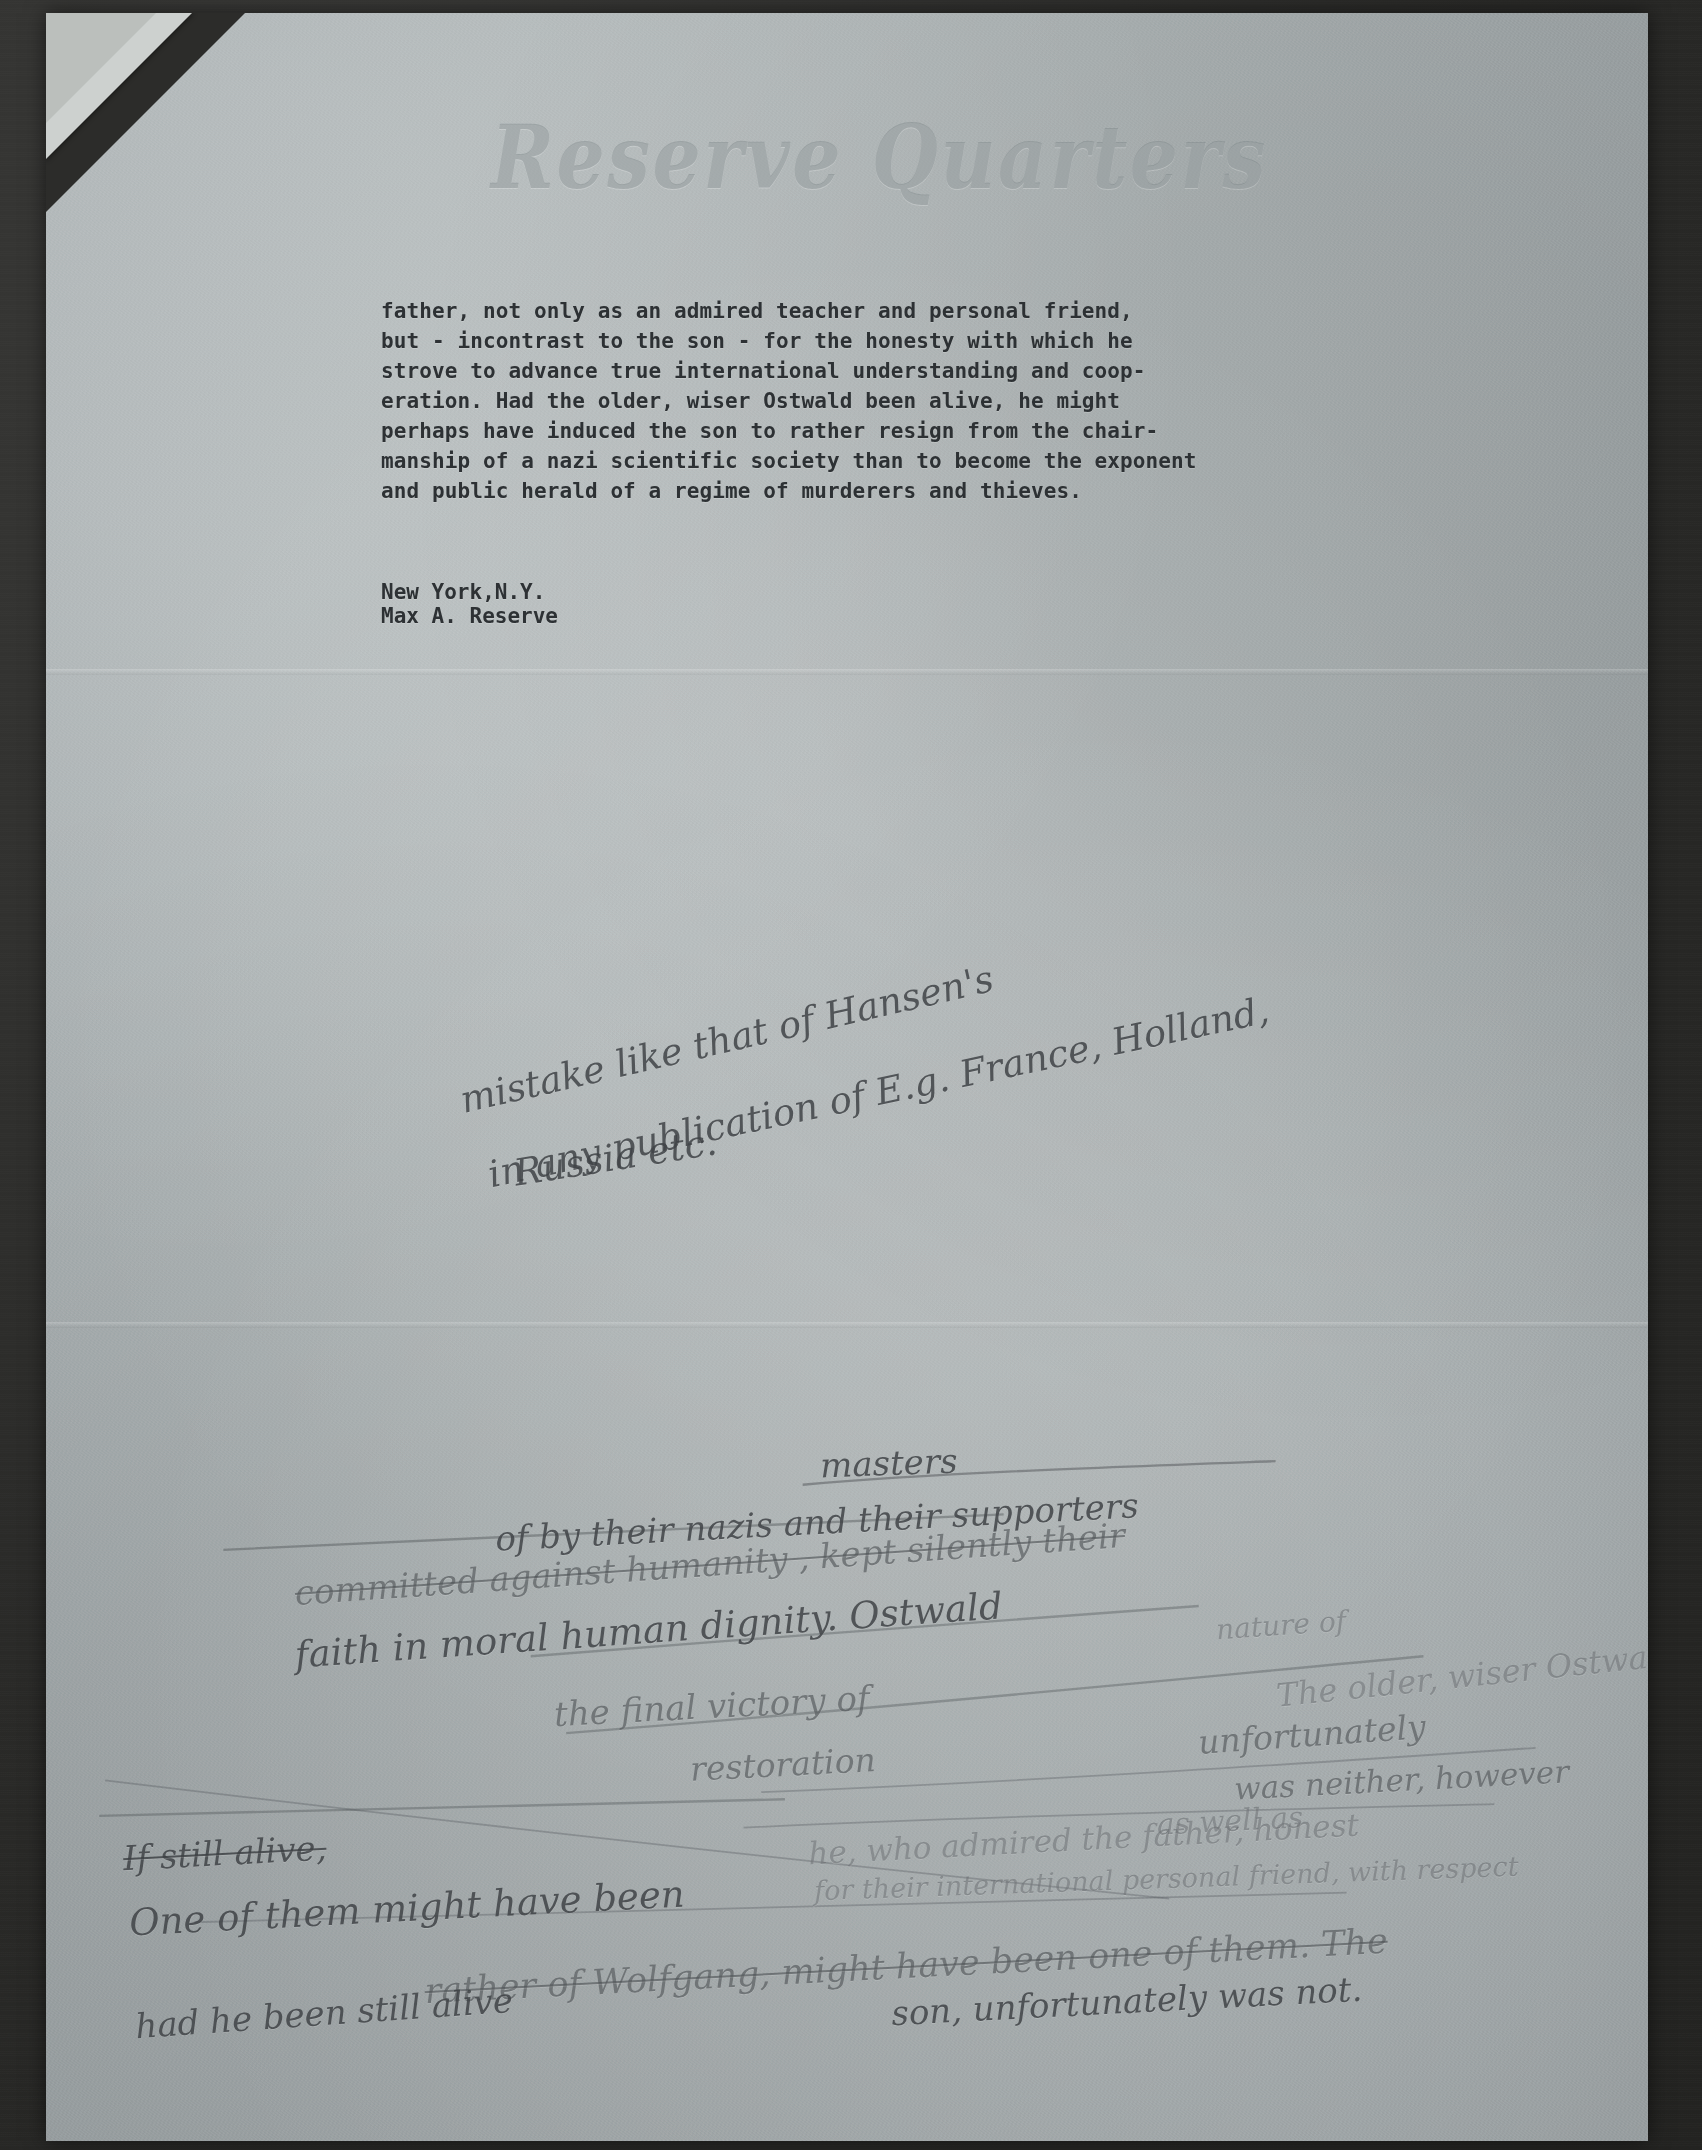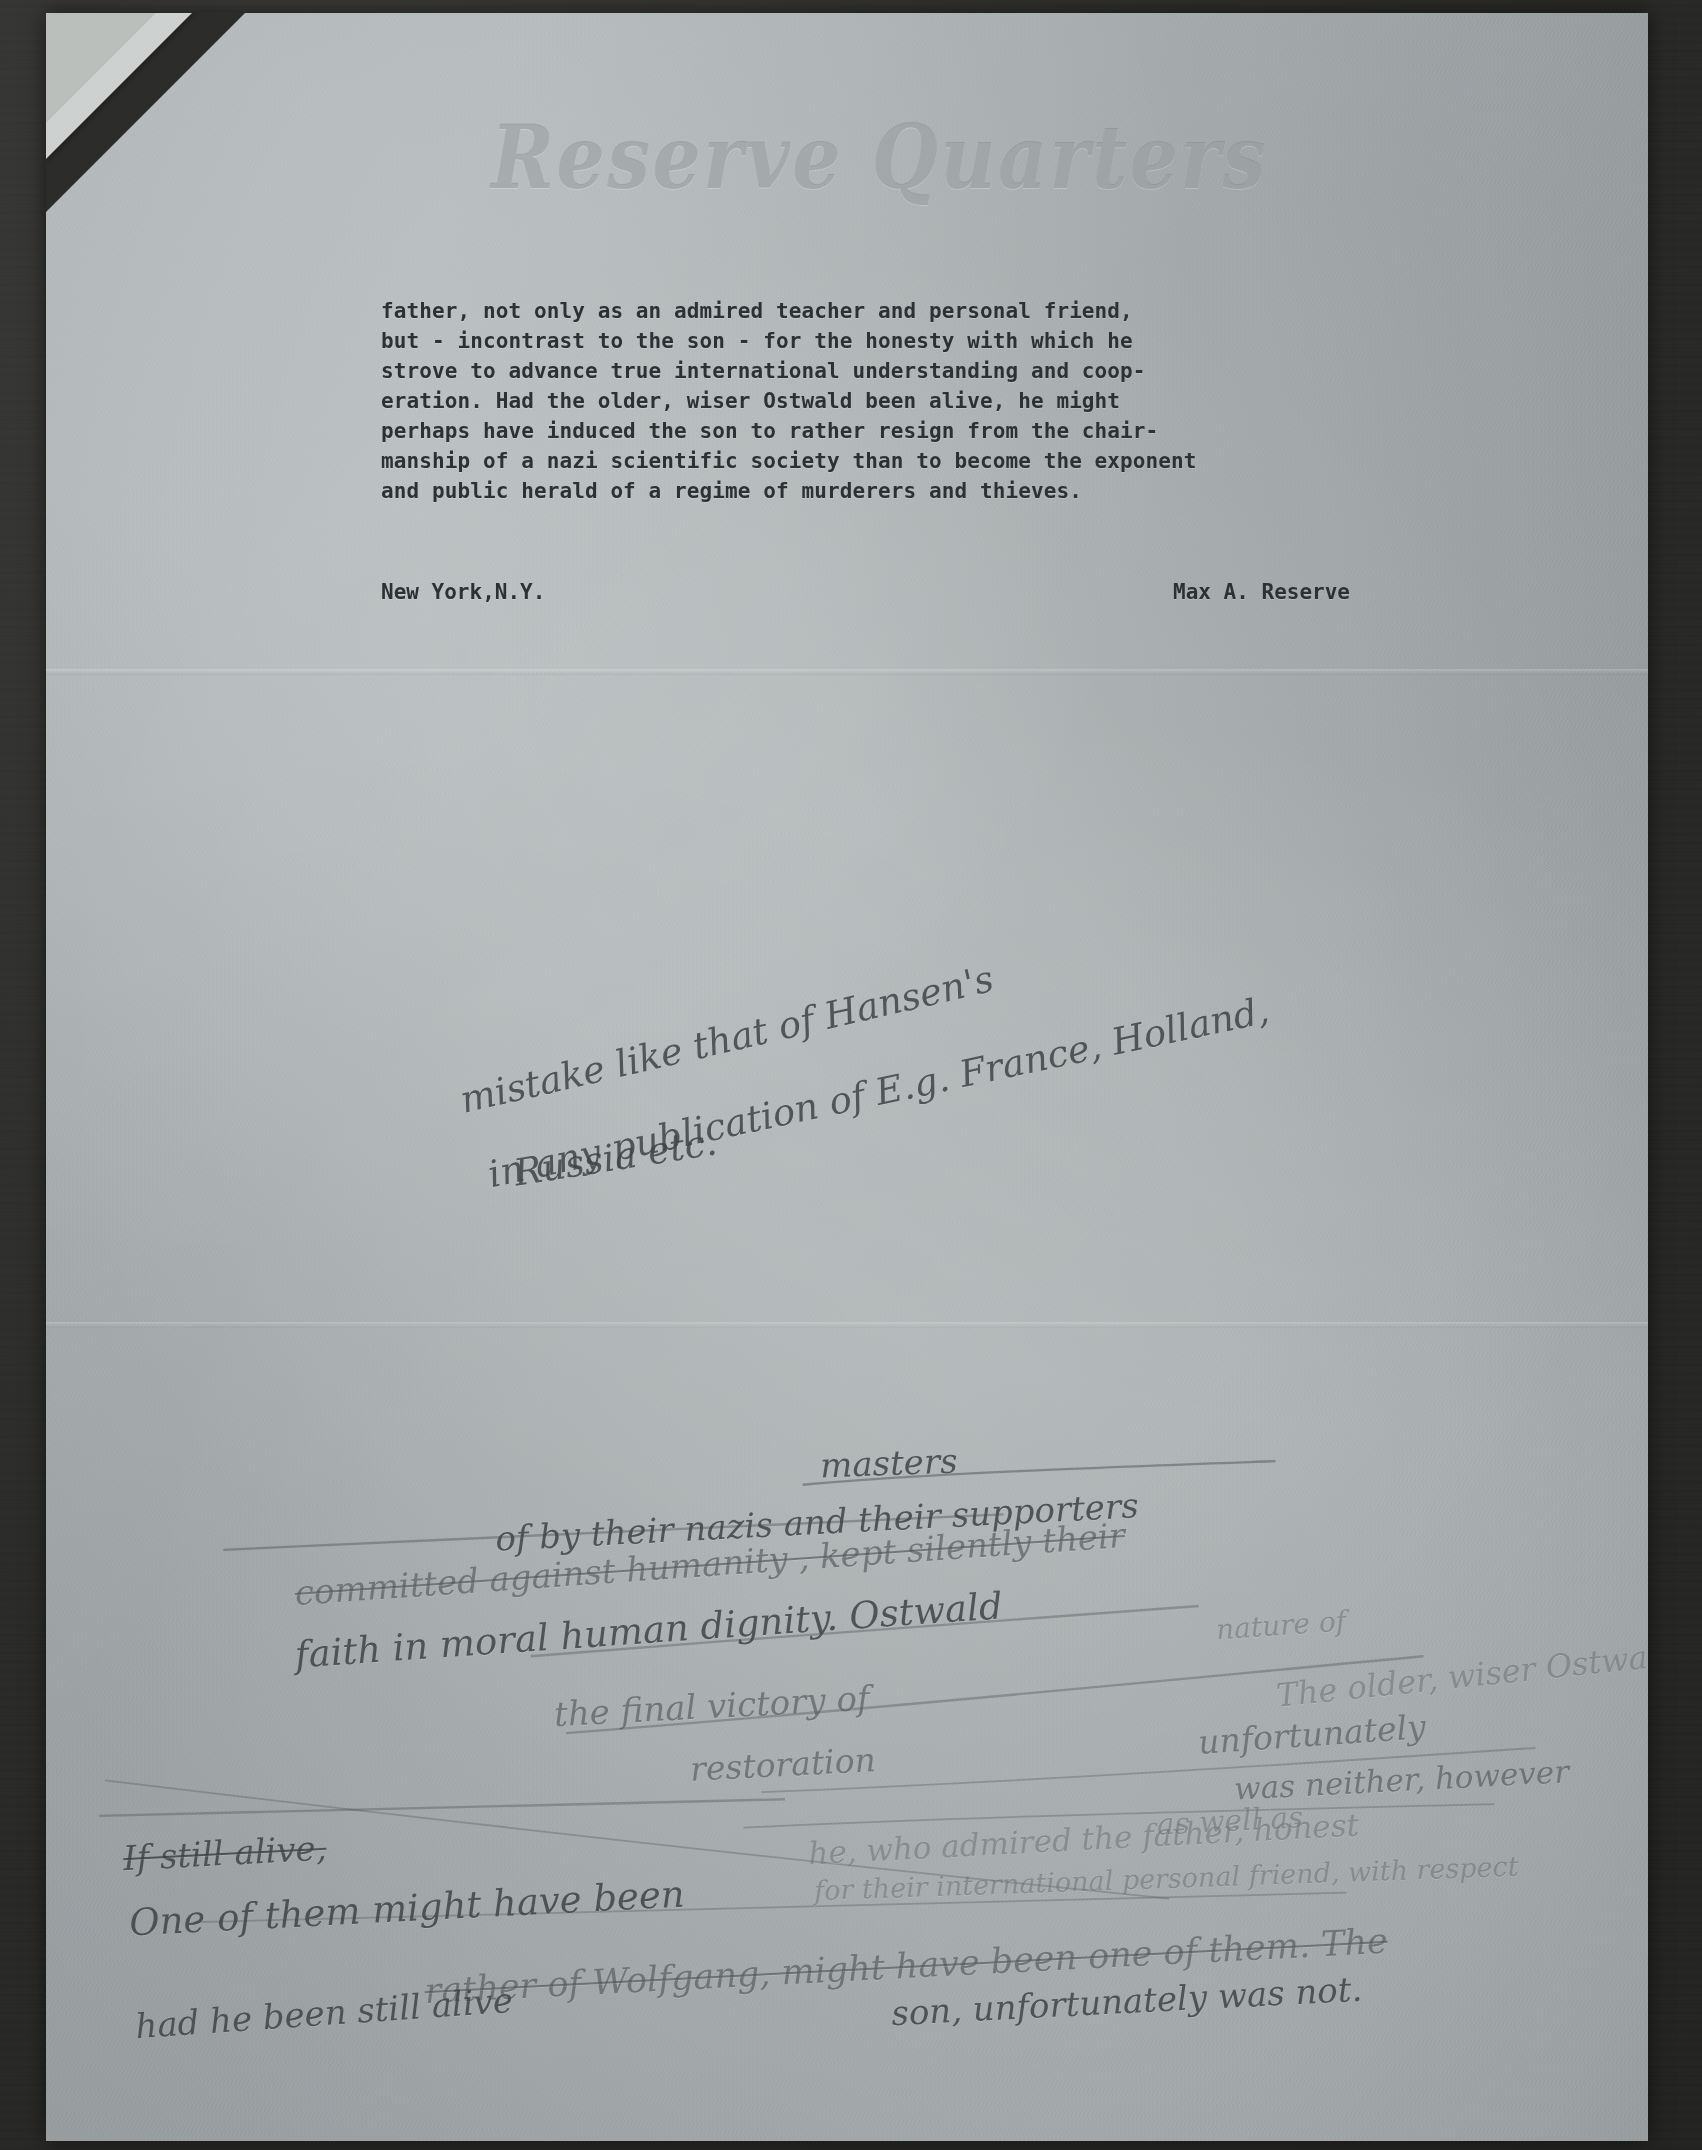--- a/index.html
+++ b/index.html
@@ -143,20 +143,21 @@
     left: 335px;
     top: 567px;
     width: 969px;
     display:flex;
     justify-content: space-between;
     font-family: "DejaVu Sans Mono", monospace;
     font-size: 21px;
     font-weight: 700;
     color: #2d3134;
     text-shadow: 0 0.6px 0 rgba(255,255,255,0.18);
+    flex-direction: column;
   }
 
   
   .pencil {
     position:absolute;
     font-family: "DejaVu Serif", serif;
     font-style: italic;
     color: rgba(56,60,64,0.82);
     text-shadow: 0 0.6px 0 rgba(255,255,255,0.2);
     white-space: nowrap;

